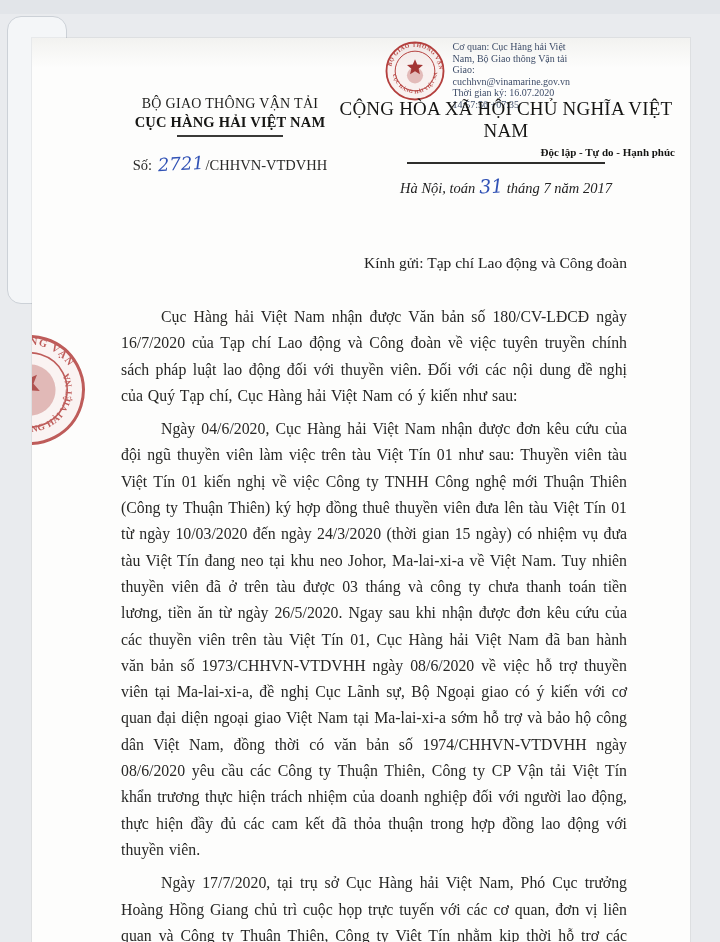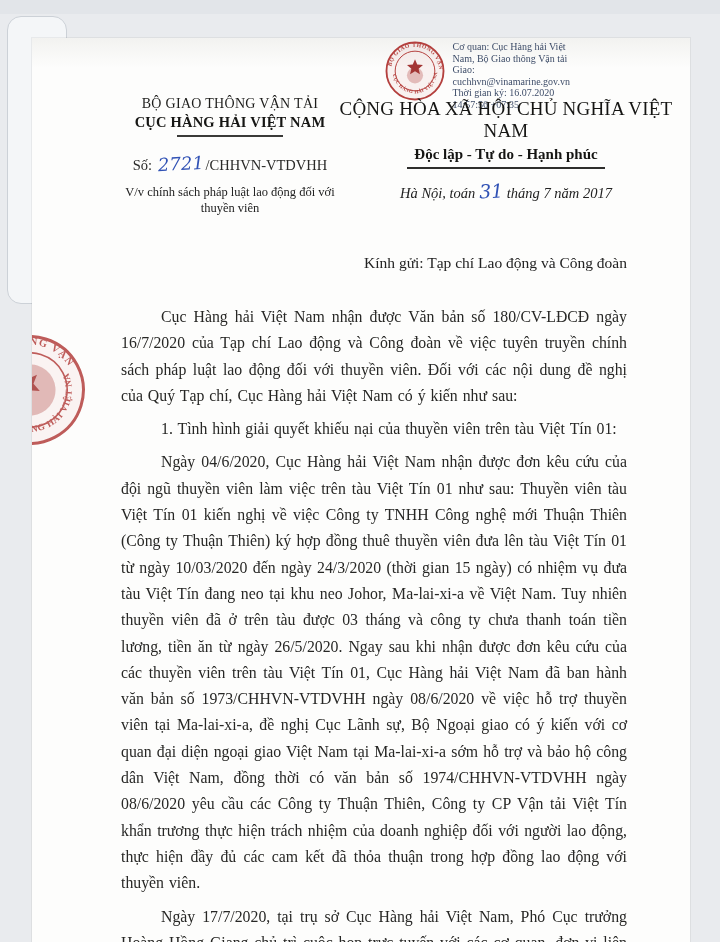--- a/index.html
+++ b/index.html
@@ -42,21 +42,21 @@
   .subject { margin:10px auto 0; width:238px; font-size:12.5px; line-height:16px; color:#222; }
 
   .hdr-right { position:absolute; left:305px; top:0; width:338px; text-align:center; }
   .sig-row { display:flex; justify-content:center; align-items:flex-start; gap:7px; margin-top:0; margin-bottom:-12px; }
   .hdr-seal { width:62px; height:66px; flex:0 0 auto; margin-top:0; }
   .sig-block {
     width:176px; text-align:left; font-size:10px; line-height:11.5px;
     color:#3d4c68; padding-top:3px;
   }
   .motto1 { font-size:19px; font-weight:normal; letter-spacing:.2px; color:#151513; position:relative; }
-  .motto2 { font-size:15px; font-weight:bold; margin-top:4px; color:#151513; }
+  .motto2 { font-size:11px; font-weight:bold; margin-top:4px; color:#151513;text-align:right; }
   .motto-rule { width:198px; height:2px; background:#2e2e2c; margin:4px auto 0; }
   .place-date { margin-top:11px; font-size:14.5px; font-style:italic; color:#222; }
   .place-date .hw-day { font-size:19px; }
 
   
   .doc-body { position:absolute; left:61px; top:216px; width:534px; }
   .recipient { text-align:right; font-size:15.5px; margin-bottom:32px; color:#222; }
   .doc-body p {
     font-size:15.8px; line-height:26.3px; text-align:justify;
     text-indent:40px; margin-bottom:7px; color:#272725;
@@ -92,21 +92,20 @@
     </div>
 
     <div class="hdr-left">
       <div class="ministry">BỘ GIAO THÔNG VẬN TẢI</div>
       <div class="agency">CỤC HÀNG HẢI VIỆT NAM</div>
       <div class="agency-rule"></div>
       <div class="doc-number">
         <span>Số:</span>
         <span class="handwritten hw-num">2721</span><span>/CHHVN-VTDVHH</span>
       </div>
-      <div class="subject">V/v chính sách pháp luật lao động đối với thuyền viên</div>
     </div>
 
     <div class="hdr-right">
       <div class="sig-row">
         <div class="hdr-seal">
           <svg class="seal-svg" viewBox="0 0 100 100" width="62" height="66">
             <circle cx="50" cy="50" r="46" fill="rgba(200,90,90,0.07)" stroke="#b4403e" stroke-width="3"></circle>
             <circle cx="50" cy="50" r="32" fill="none" stroke="#b4403e" stroke-width="1.6"></circle>
             <circle cx="50" cy="57" r="13" fill="rgba(176,62,60,0.3)"></circle>
             <path d="M50,31 L53.6,39.6 L62.9,40.3 L55.8,46.3 L58,55.4 L50,50.5 L42,55.4 L44.2,46.3 L37.1,40.3 L46.4,39.6 Z" fill="#a33634"></path>
@@ -135,19 +134,18 @@
       <div class="place-date">
         <span>Hà Nội, toán</span>
         <span class="handwritten hw-day">31</span>
         <span>tháng 7 năm 2017</span>
       </div>
     </div>
 
     <div class="doc-body">
       <div class="recipient">Kính gửi: Tạp chí Lao động và Công đoàn</div>
       <p>Cục Hàng hải Việt Nam nhận được Văn bản số 180/CV-LĐCĐ ngày 16/7/2020 của Tạp chí Lao động và Công đoàn về việc tuyên truyền chính sách pháp luật lao động đối với thuyền viên. Đối với các nội dung đề nghị của Quý Tạp chí, Cục Hàng hải Việt Nam có ý kiến như sau:</p>
-      <p>1. Tình hình giải quyết khiếu nại của thuyền viên trên tàu Việt Tín 01:</p>
       <p>Ngày 04/6/2020, Cục Hàng hải Việt Nam nhận được đơn kêu cứu của đội ngũ thuyền viên làm việc trên tàu Việt Tín 01 như sau: Thuyền viên tàu Việt Tín 01 kiến nghị về việc Công ty TNHH Công nghệ mới Thuận Thiên (Công ty Thuận Thiên) ký hợp đồng thuê thuyền viên đưa lên tàu Việt Tín 01 từ ngày 10/03/2020 đến ngày 24/3/2020 (thời gian 15 ngày) có nhiệm vụ đưa tàu Việt Tín đang neo tại khu neo Johor, Ma-lai-xi-a về Việt Nam. Tuy nhiên thuyền viên đã ở trên tàu được 03 tháng và công ty chưa thanh toán tiền lương, tiền ăn từ ngày 26/5/2020. Ngay sau khi nhận được đơn kêu cứu của các thuyền viên trên tàu Việt Tín 01, Cục Hàng hải Việt Nam đã ban hành văn bản số 1973/CHHVN-VTDVHH ngày 08/6/2020 về việc hỗ trợ thuyền viên tại Ma-lai-xi-a, đề nghị Cục Lãnh sự, Bộ Ngoại giao có ý kiến với cơ quan đại diện ngoại giao Việt Nam tại Ma-lai-xi-a sớm hỗ trợ và bảo hộ công dân Việt Nam, đồng thời có văn bản số 1974/CHHVN-VTDVHH ngày 08/6/2020 yêu cầu các Công ty Thuận Thiên, Công ty CP Vận tải Việt Tín khẩn trương thực hiện trách nhiệm của doanh nghiệp đối với người lao động, thực hiện đầy đủ các cam kết đã thỏa thuận trong hợp đồng lao động với thuyền viên.</p>
       <p>Ngày 17/7/2020, tại trụ sở Cục Hàng hải Việt Nam, Phó Cục trưởng Hoàng Hồng Giang chủ trì cuộc họp trực tuyến với các cơ quan, đơn vị liên quan và Công ty Thuận Thiên, Công ty Việt Tín nhằm kịp thời hỗ trợ các thuyền viên tàu Việt Tín 01 tại khu vực Johor, Ma-lai-xi-a. Kết luận buổi làm việc, Phó Cục trưởng Hoàng Hồng Giang đề nghị hai Công ty phối hợp chặt chẽ với các cơ quan chức năng để nhanh chóng giải quyết triệt để sự việc, tuân thủ đúng quy định của pháp luật trong nước và quốc tế nhằm bảo vệ quyền lợi tối đa cho các thuyền viên trên tàu Việt Tín 01 tại Ma-lai-xi-a cũng như chính doanh nghiệp.</p>
     </div>
 
   </div>
 </div>
 
 </body></html>

